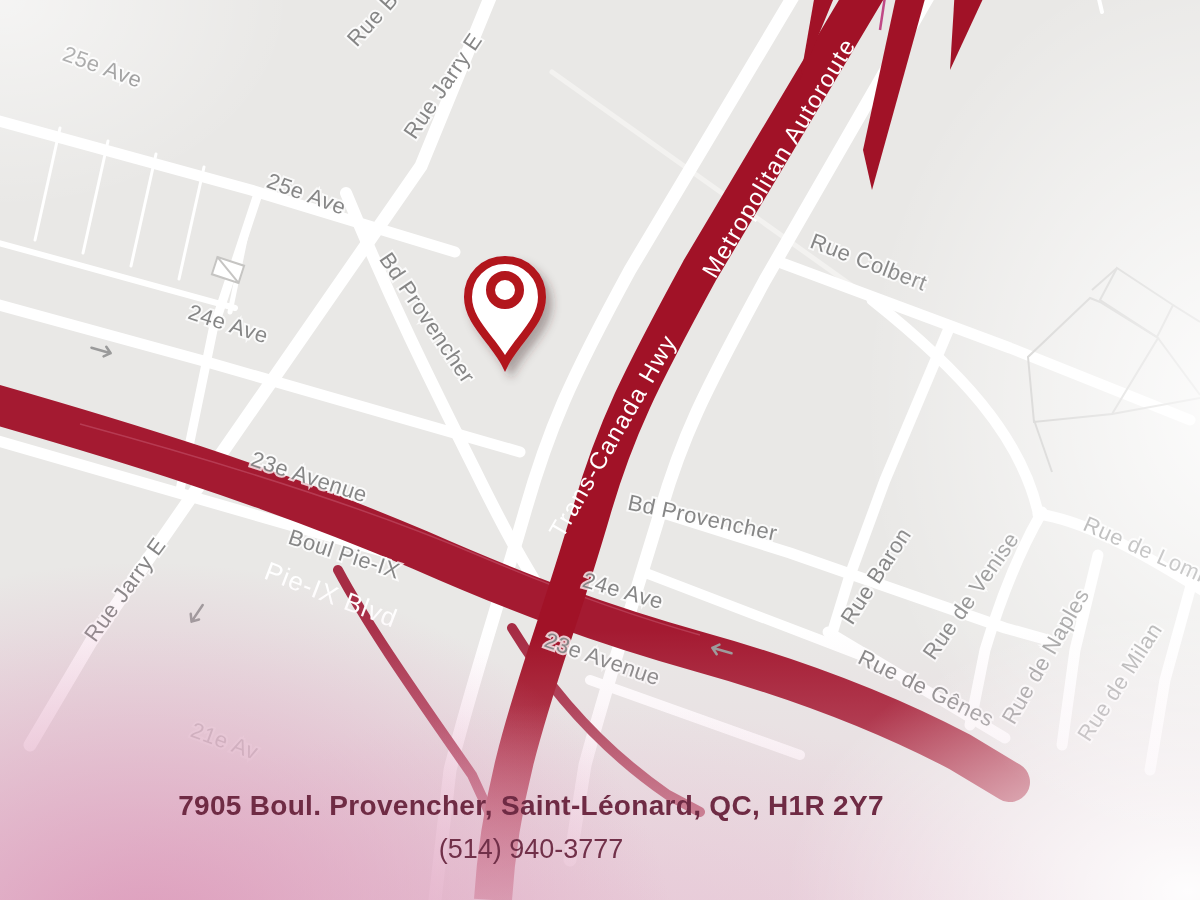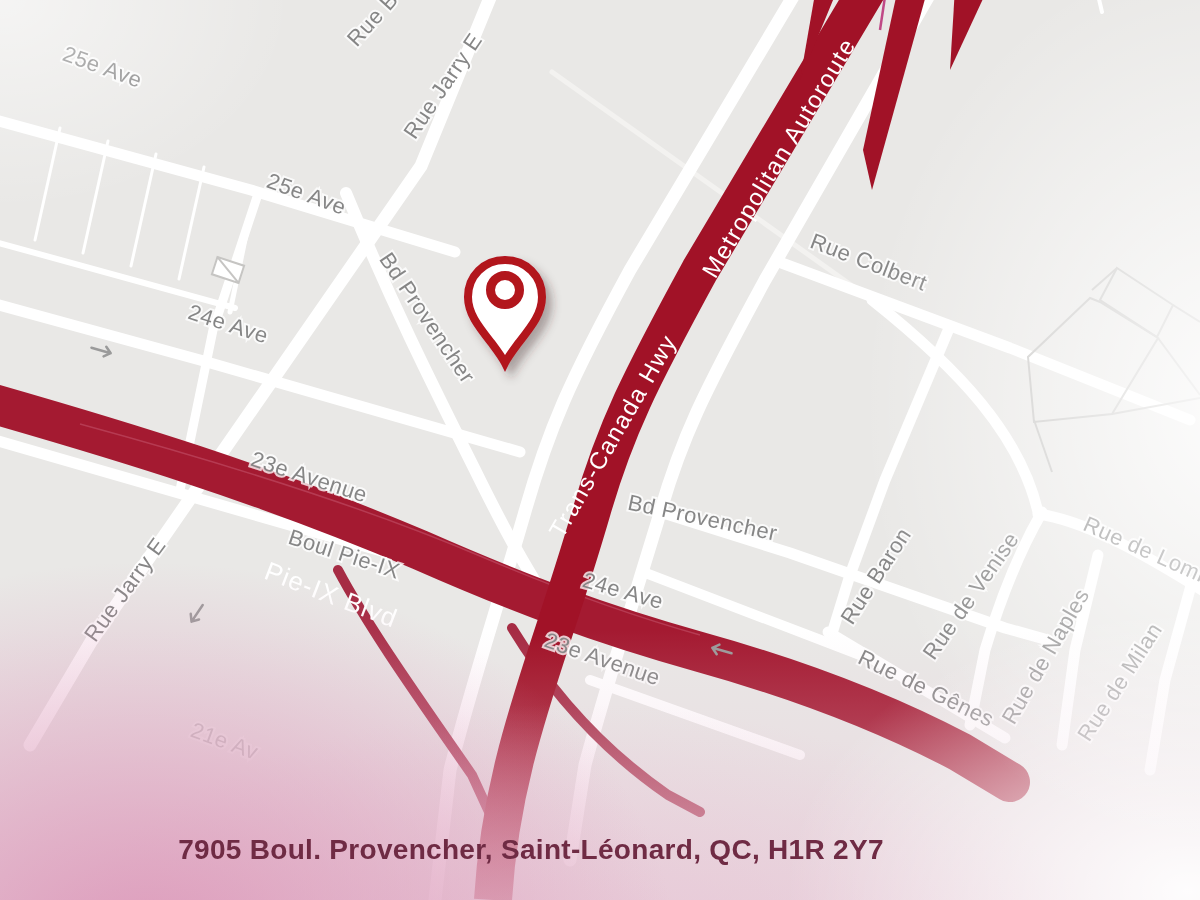--- a/index.html
+++ b/index.html
@@ -31,21 +31,21 @@
   .overlay{
     position:absolute;left:0;top:0;width:1200px;height:900px;pointer-events:none;
     background:
       radial-gradient(ellipse 420px 300px at 0% 0%, rgba(255,255,255,.55), rgba(255,255,255,0) 70%),
       radial-gradient(ellipse 520px 640px at 103% 45%, rgba(255,255,255,.9), rgba(255,255,255,0) 72%),
       radial-gradient(ellipse 620px 430px at 99% 99%, rgba(255,255,255,.95), rgba(255,255,255,0) 65%),
       radial-gradient(ellipse 760px 560px at 12% 106%, rgba(220,150,184,.92), rgba(220,150,184,0) 70%),
       radial-gradient(ellipse 900px 520px at 48% 114%, rgba(231,193,211,.85), rgba(231,193,211,0) 62%),
       linear-gradient(to top, rgba(233,200,216,.55) 0%, rgba(233,200,216,0) 30%);
   }
-  .footer{position:absolute;left:0;top:790px;width:1062px;text-align:center;margin-top:44px;}
+  .footer{position:absolute;left:0;top:790px;width:1062px;text-align:center;}
   .addr{font-weight:700;font-size:28px;letter-spacing:.3px;color:var(--addr,#6f2b44);}
   .phone{font-weight:400;font-size:27px;margin-top:12px;color:#713049;}
 </style>
 </head>
 <body>
 
 <div class="stage">
 
   <svg class="map-svg" viewBox="0 0 1200 900">
     <defs>
@@ -172,14 +172,15 @@
           <feDropShadow dx="6" dy="7" stdDeviation="5" flood-color="#402028" flood-opacity="0.38"></feDropShadow>
         </filter>
       </defs>
       <path d="M0,-37 C21,-37 37,-21 37,0 C37,17 26,30 12,48 C6,56 2,62 0,66 C-2,62 -6,56 -12,48 C-26,30 -37,17 -37,0 C-37,-21 -21,-37 0,-37 Z" fill="#ffffff" stroke="var(--pin,#b2121e)" stroke-width="8"></path>
       <circle cx="0" cy="-7" r="14.5" fill="none" stroke="var(--pin,#b2121e)" stroke-width="9"></circle>
     </g>
   </svg>
 
   <div class="footer">
     <div class="addr">7905 Boul. Provencher, Saint-Léonard, QC, H1R 2Y7</div>
+    <div class="phone">(514) 940-3777</div>
   </div>
 </div>
 
 </body></html>

